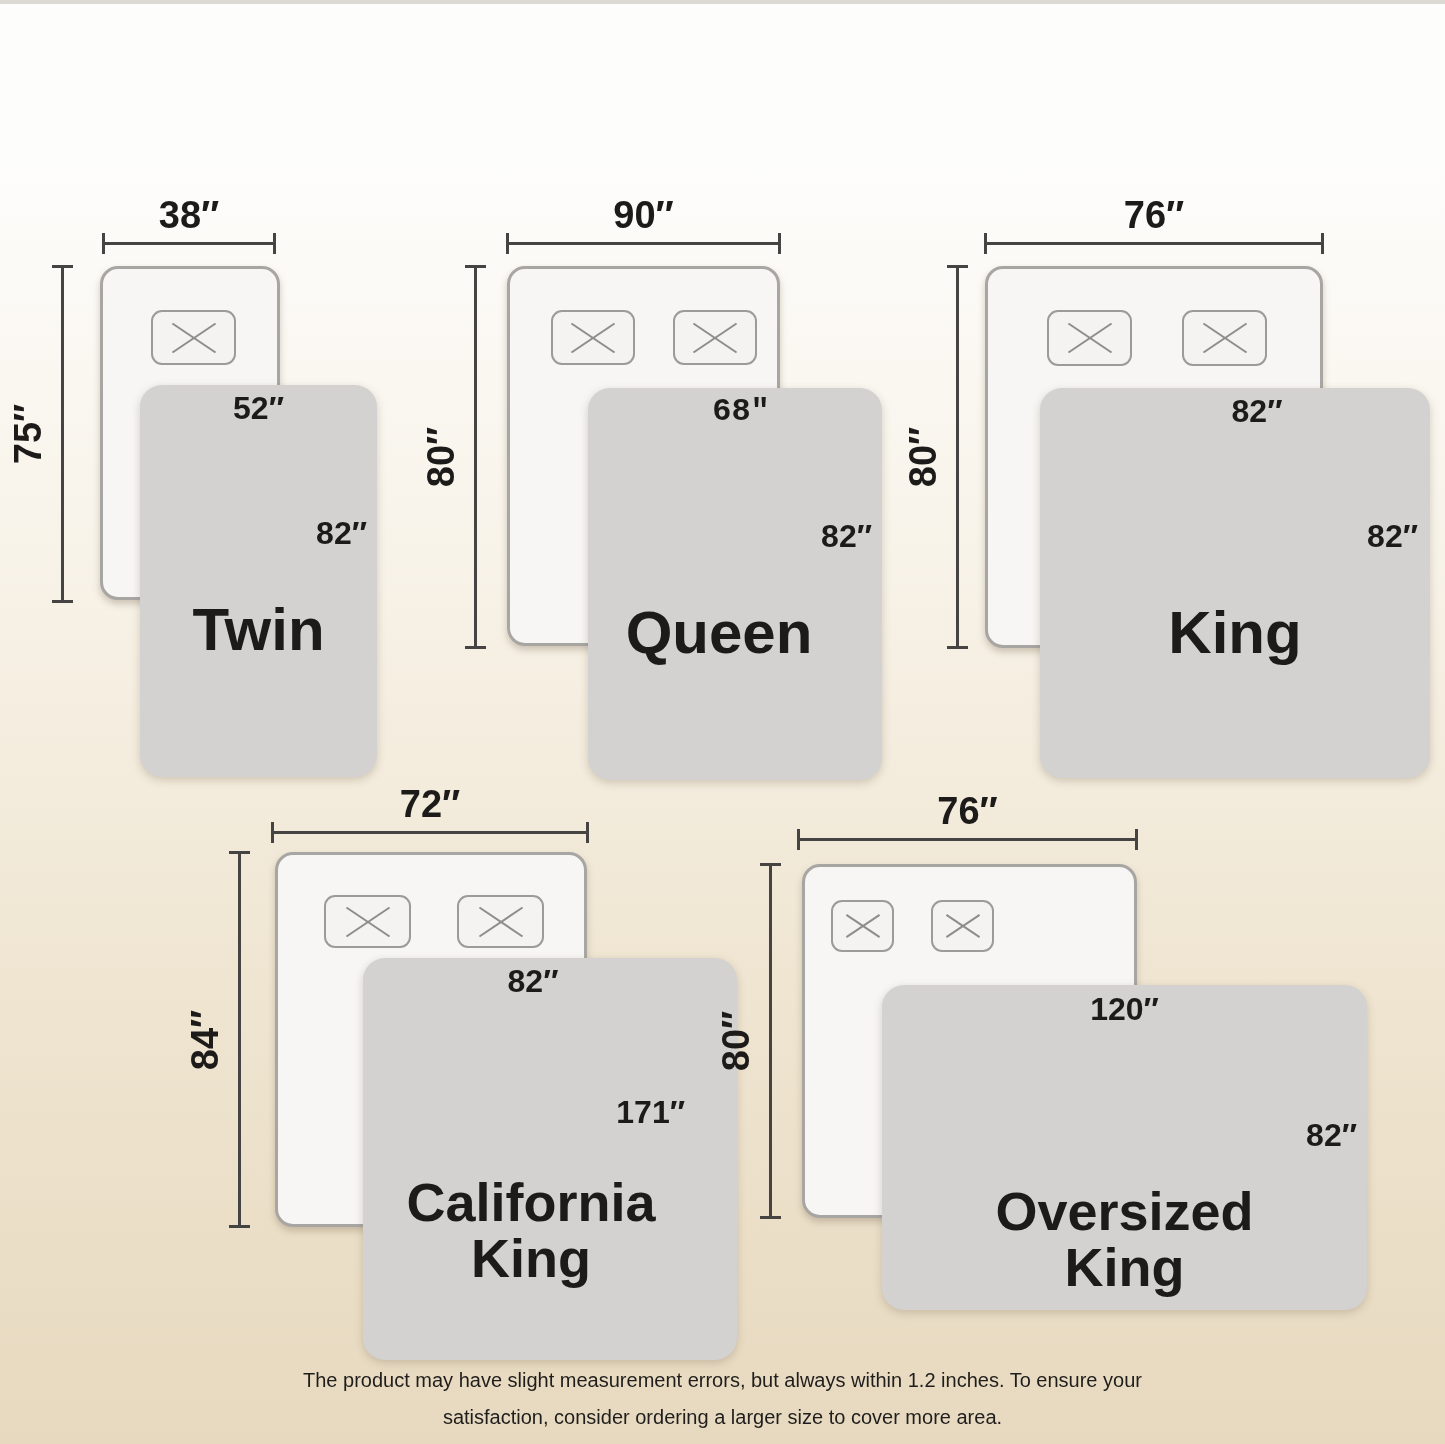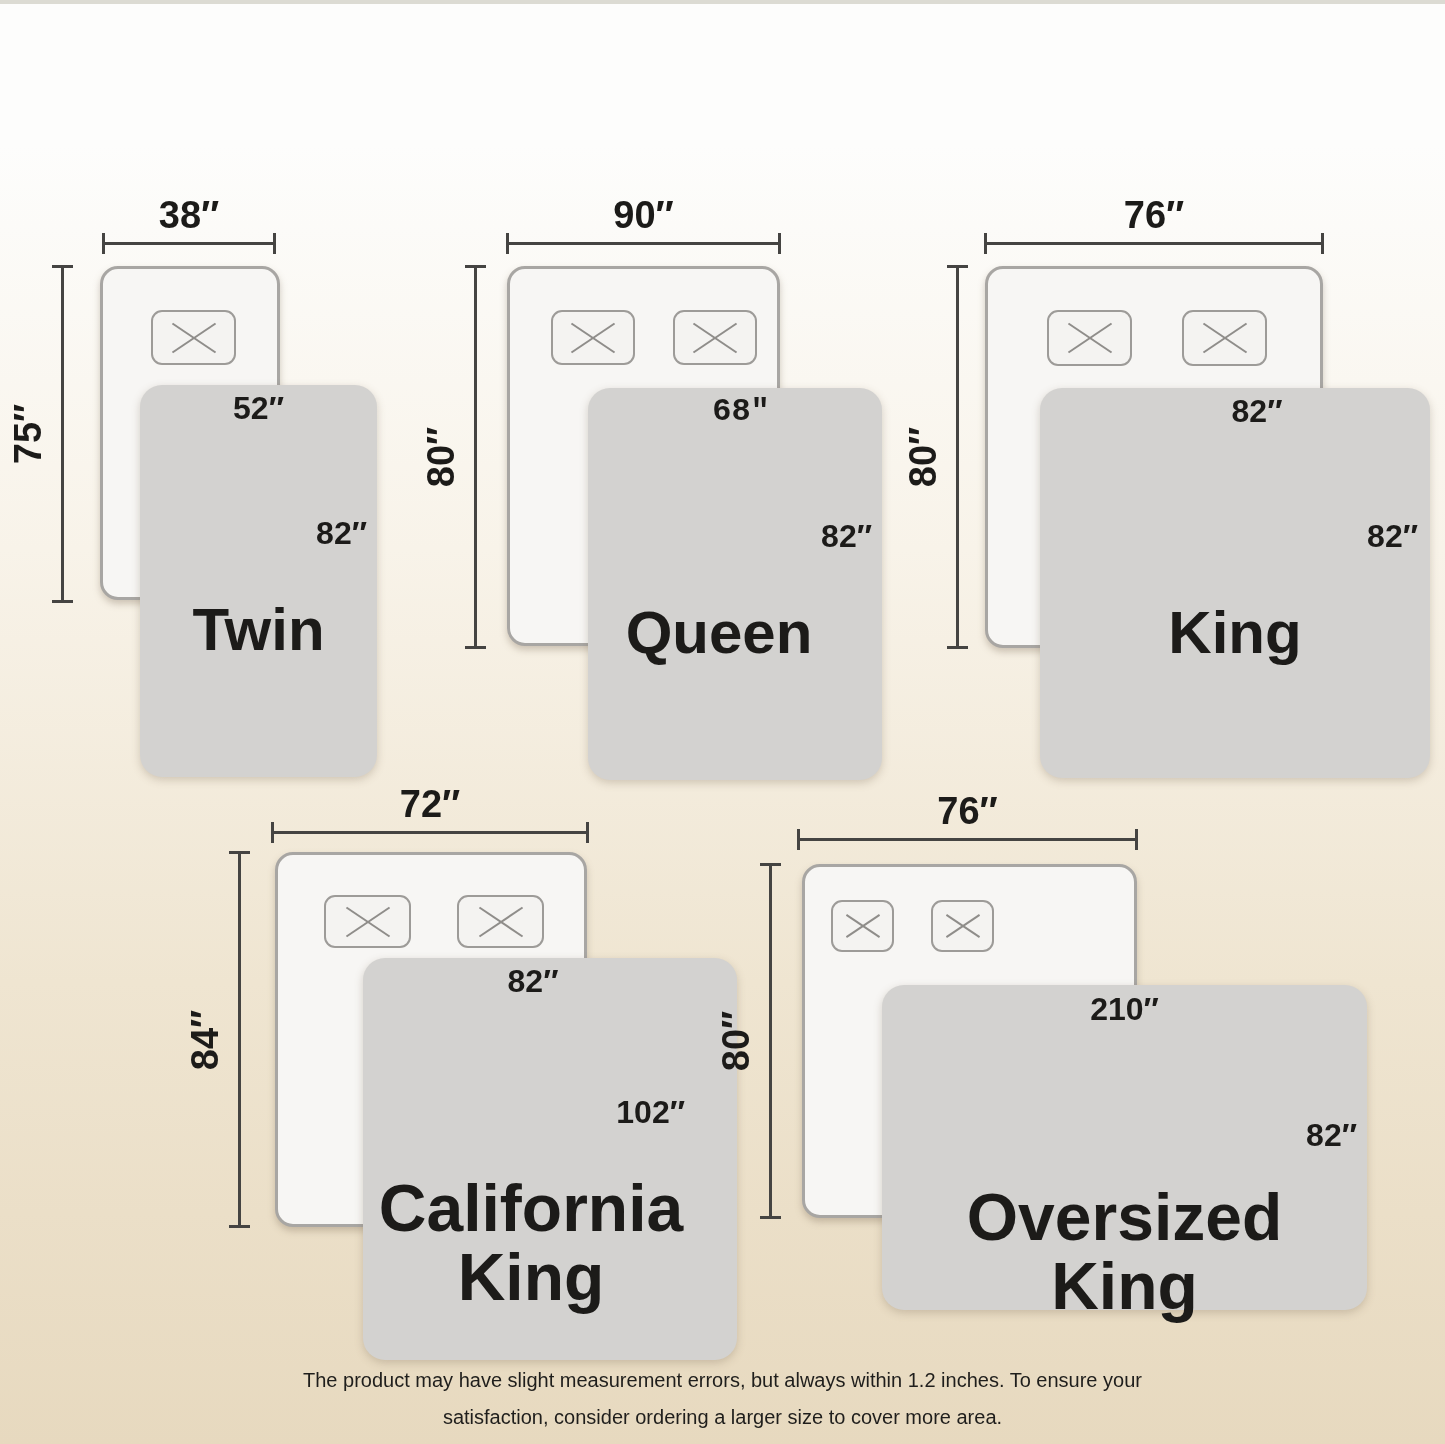--- a/index.html
+++ b/index.html
@@ -30,21 +30,21 @@
   .x-icon::before{transform:translate(-50%,-50%) rotate(34deg);}
   .x-icon::after{transform:translate(-50%,-50%) rotate(-34deg);}
   .pillow.small .x-icon::before,.pillow.small .x-icon::after{width:40px;}
   
   .blanket{position:absolute;background:var(--blanket-fill,#d3d2d0);border-radius:22px;
            box-shadow:0 3px 8px rgba(125,110,88,.30);}
   .bw,.bh{position:absolute;font-weight:bold;font-size:32px;color:var(--ink,#1c1b19);white-space:nowrap;}
   .bw{transform:translateX(-50%);}
   .bname{position:absolute;font-weight:bold;color:var(--ink,#1c1b19);transform:translateX(-50%);
          text-align:center;line-height:1.04;white-space:nowrap;}
-  .bname.two-line{white-space:normal;width:340px;font-size:66px;}
+  .bname.two-line{white-space:normal;width:340px;font-size:54px;}
   .bname.one-line{font-size:60px;}
   
   .footer{position:absolute;left:0;top:1362px;width:100%;text-align:center;
           font-size:20px;line-height:37px;color:#1f1e1c;}
 </style>
 </head>
 <body>
 
 <div class="stage">
 
@@ -123,42 +123,42 @@
     <div class="bed" style="left:275px;top:852px;width:312px;height:375px;">
       <div class="pillow" style="left:46px;top:40px;width:87px;height:53px;">
         <span class="x-icon"></span>
       </div>
       <div class="pillow" style="left:179px;top:40px;width:87px;height:53px;">
         <span class="x-icon"></span>
       </div>
     </div>
     <div class="blanket" style="left:363px;top:958px;width:374px;height:402px;">
       <span class="bw" style="left:calc(50% - 17px);top:5px;">82″</span>
-      <span class="bh" style="right:52px;top:136px;">102″</span>
+      <span class="bh" style="right:52px;top:136px;">171″</span>
       <span class="bname two-line" style="left:calc(50% - 19px);top:216px;">California King</span>
     </div>
   </div>
 
   <div>
     <div class="hdim" style="left:798px;top:838px;width:339px;">
       <span class="dim-label">76″</span>
     </div>
     <div class="vdim" style="left:769px;top:864px;height:354px;">
       <span class="dim-label">80″</span>
     </div>
     <div class="bed" style="left:802px;top:864px;width:335px;height:354px;">
       <div class="pillow small" style="left:26px;top:33px;width:63px;height:52px;">
         <span class="x-icon"></span>
       </div>
       <div class="pillow small" style="left:126px;top:33px;width:63px;height:52px;">
         <span class="x-icon"></span>
       </div>
     </div>
     <div class="blanket" style="left:882px;top:985px;width:485px;height:325px;">
-      <span class="bw" style="left:50%;top:6px;">210″</span>
+      <span class="bw" style="left:50%;top:6px;">120″</span>
       <span class="bh" style="right:10px;top:132px;">82″</span>
       <span class="bname two-line" style="left:50%;top:198px;">Oversized King</span>
     </div>
   </div>
 
   <div class="footer">
     <div>The product may have slight measurement errors, but always within 1.2 inches. To ensure your</div>
     <div>satisfaction, consider ordering a larger size to cover more area.</div>
   </div>
 

